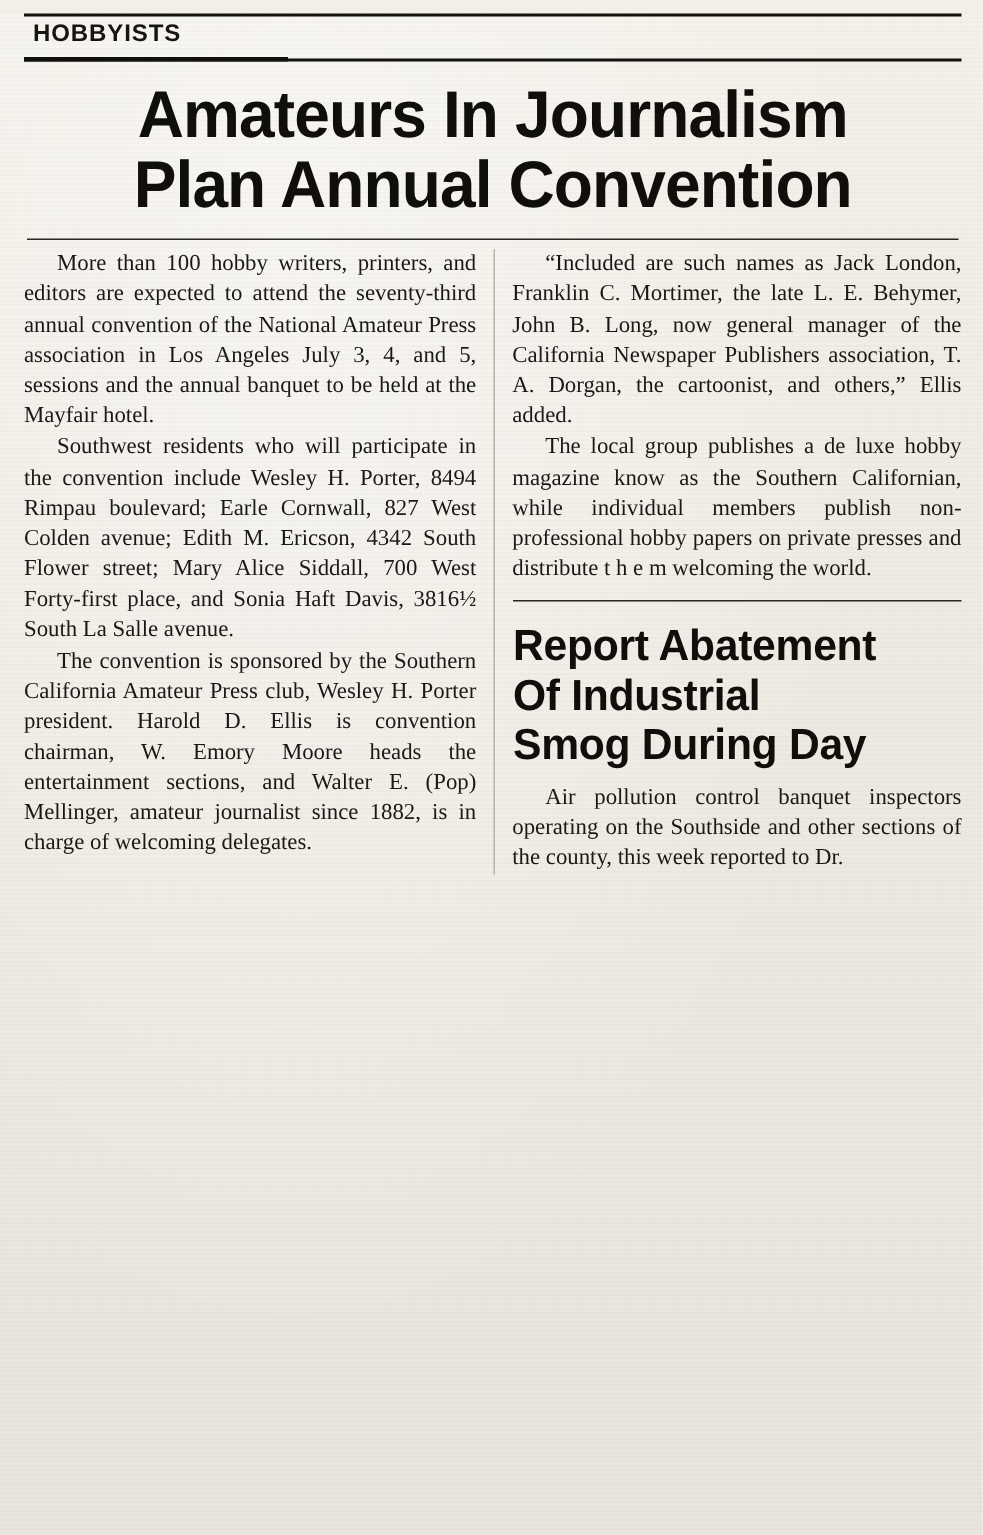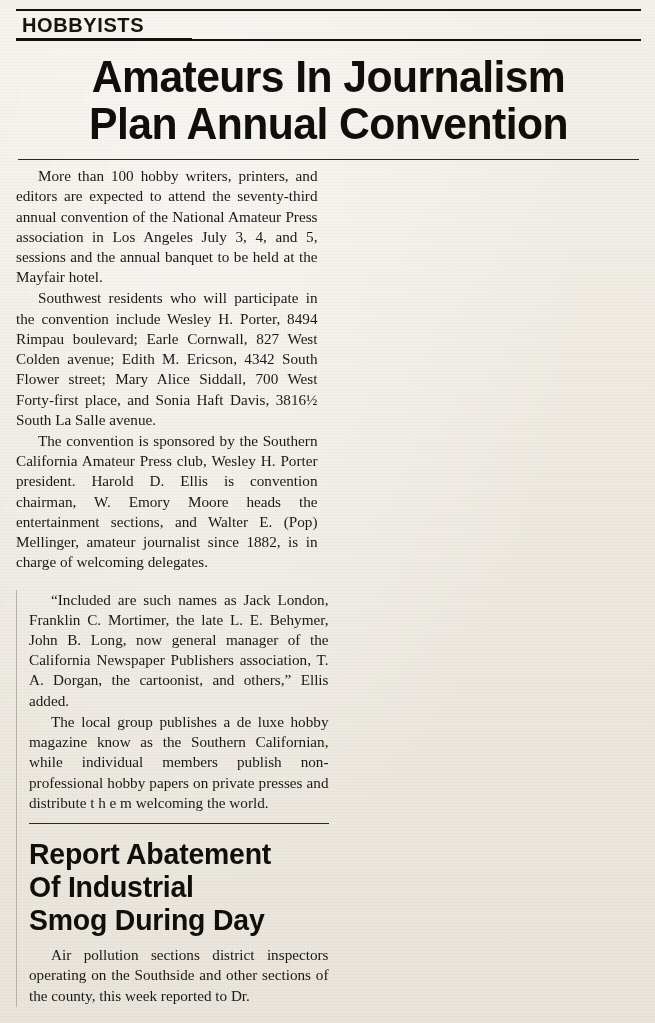--- a/index.html
+++ b/index.html
@@ -46,21 +46,21 @@
     position: relative;
     height: 28px;
     border-bottom: 2px solid #14120f;
   }
   .kicker {
     position: absolute;
     left: 6px;
     top: 3px;
     font-family: "Liberation Sans", sans-serif;
     font-weight: 700;
-    font-size: 20px;
+    font-size: 16px;
     letter-spacing: 0.6px;
     color: #17150f;
   }
   .kicker-underline {
     position: absolute;
     left: 0;
     bottom: -2px;
     width: 176px;
     height: 3px;
     background: #14120f;
@@ -80,23 +80,22 @@
   }
   .headline .l2 { display: block; }
 
   .headline-rule {
     border-bottom: 1px solid #2a2824;
     margin: 12px 2px 0 2px;
   }
 
   .columns {
     display: flex;
-    gap: 16px;
+    gap: 0;
     margin-top: 6px;
-    flex-direction: column;
   }
   .col {
     width: 50%;
     box-sizing: border-box;
     font-size: 15.2px;
     line-height: 1.33;
     text-align: justify;
     text-justify: inter-word;
     hyphens: manual;
     color: #1b1916;
@@ -161,17 +160,17 @@
       <p>The local group publishes a de luxe hobby magazine know as the Southern Californian, while individual members publish non-professional hobby papers on private presses and distribute t h e m welcoming the world.</p>
 
       <div class="sub-rule"></div>
 
       <div class="subhead">
         <div>Report Abatement</div>
         <div>Of Industrial</div>
         <div>Smog During Day</div>
       </div>
 
-      <p>Air pollution sections district inspectors operating on the Southside and other sections of the county, this week reported to Dr.</p>
+      <p>Air pollution control banquet inspectors operating on the Southside and other sections of the county, this week reported to Dr.</p>
     </div>
 
   </div>
 </div>
 
 </body></html>

